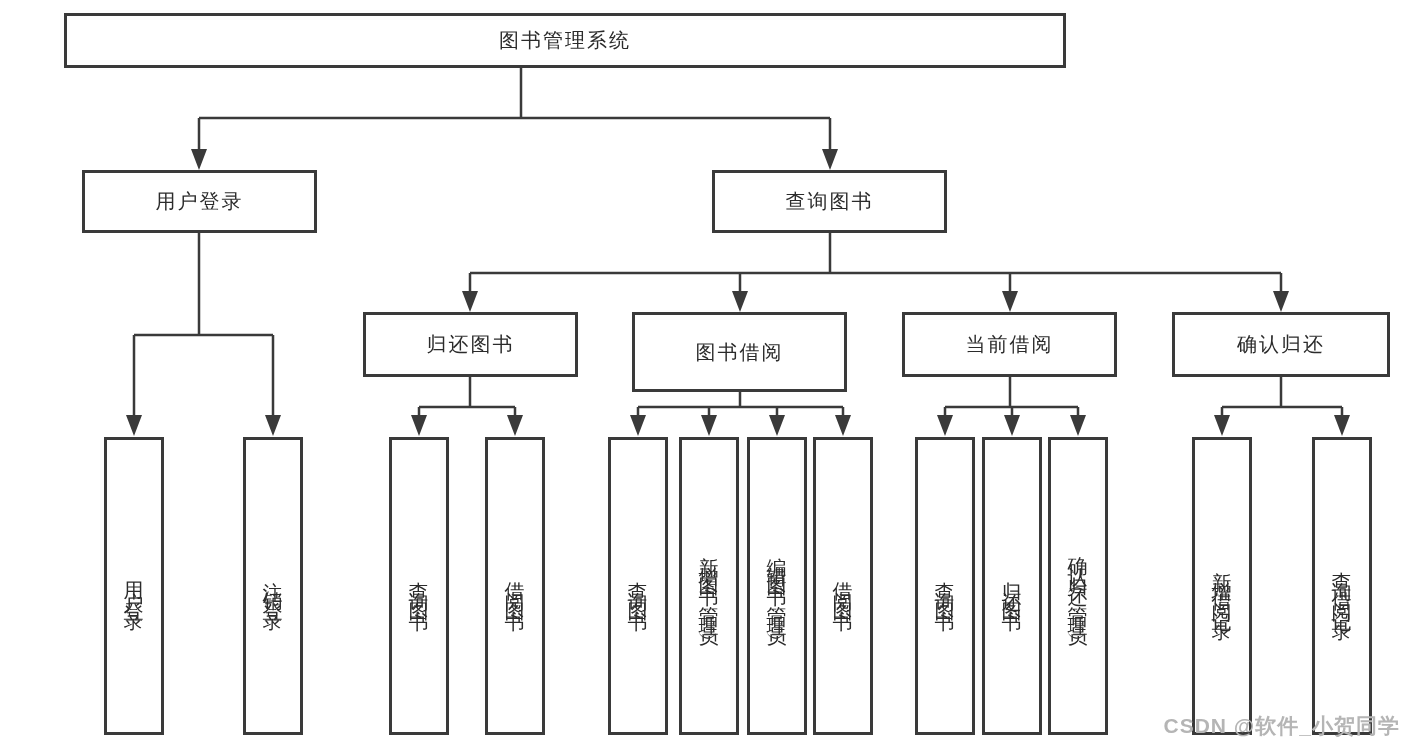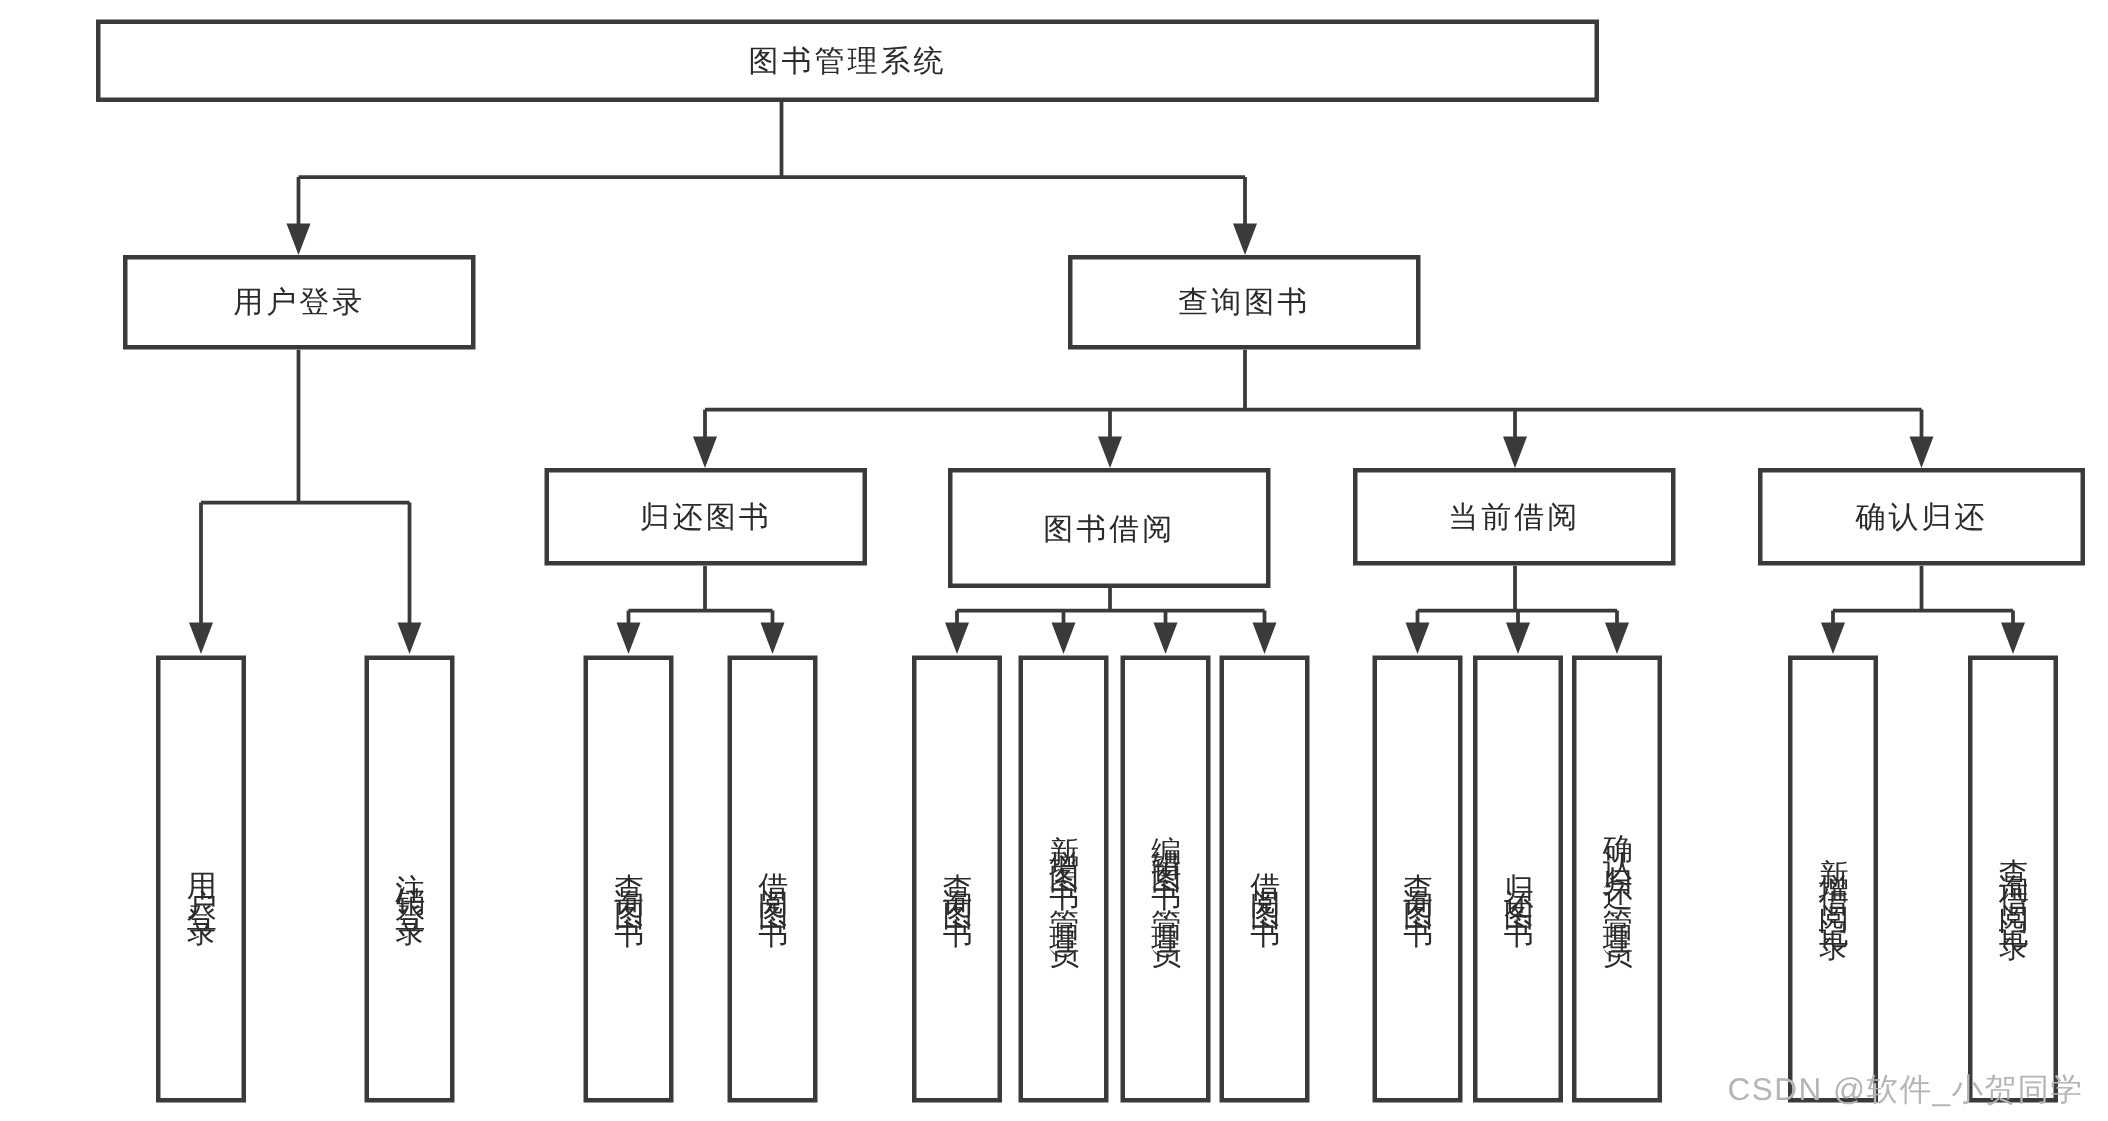--- a/index.html
+++ b/index.html
@@ -33,25 +33,26 @@
   .leaf {
     writing-mode: vertical-rl;
     text-orientation: mixed;
     letter-spacing: 10px;
     line-height: 1;
     white-space: normal;
     font-size: 20px;
   }
   .watermark {
     position: absolute;
-    right: 16px; top: 712px;
+    right: 5px; top: 712px;
     font-size: 21px;
     letter-spacing: 1px;
     color: var(--watermark, #b5b5b5);
     z-index: 5;
+    font-weight: bold;
   }
 </style>
 </head>
 <body>
 
 <div class="canvas">
 
   <svg class="connectors" viewBox="0 0 1405 747" aria-hidden="true">
 
     <path d="M521 68 V118 M199 118 H830 M199 118 V154 M830 118 V154" fill="none" stroke="#3a3a3a" stroke-width="2.5"></path>

